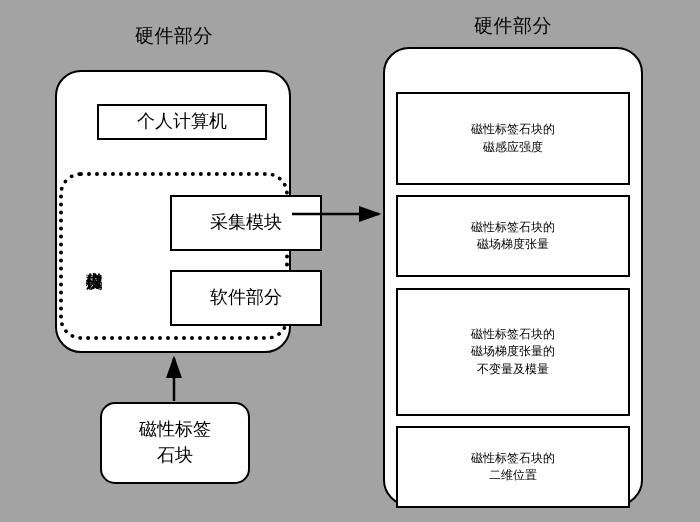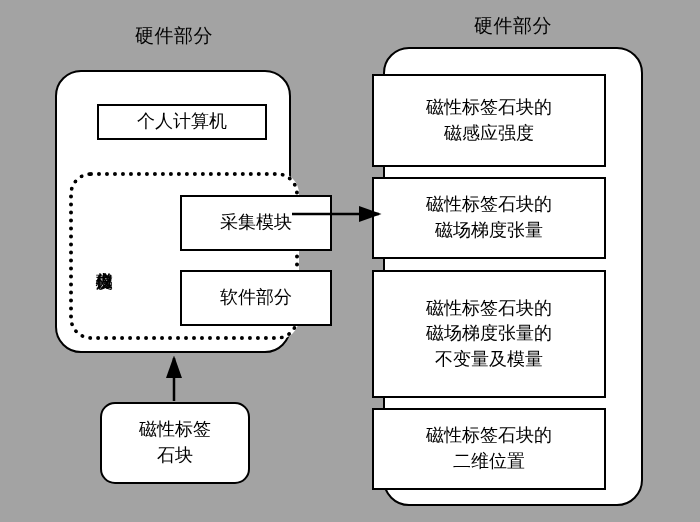--- a/index.html
+++ b/index.html
@@ -107,32 +107,33 @@
     text-align: center;
     font-size: 18px;
     line-height: 1.42;
     white-space: pre-line;
   }
   #stone-box { left: 100px; top: 402px; width: 150px; height: 82px; }
 
   
   .output-box {
     position: absolute;
-    left: 372px;
+    left: 396px;
     width: 234px;
     border: 2.5px solid #000;
     background: #ffffff;
     box-sizing: border-box;
     display: flex;
     align-items: center;
     justify-content: center;
     text-align: center;
-    font-size: 18px;
+    font-size: 12px;
     line-height: 1.42;
     white-space: pre-line;
+    margin-top: 18px;
   }
   #out-box-0 { top: 74px;  height: 93px; }
   #out-box-1 { top: 177px; height: 82px; }
   #out-box-2 { top: 270px; height: 128px; }
   #out-box-3 { top: 408px; height: 82px; }
 
   
   #connectors {
     position: absolute;
     left: 0;
@@ -148,21 +149,21 @@
 <div id="diagram">
 
   <div class="section-title" id="hardware-title">硬件部分</div>
 
   <div class="section-title" id="software-title">硬件部分</div>
 
   <div class="group-box" id="hardware-group">
 
     <div class="unit-box" id="pc-box" style="left:40px; top:32px;">个人计算机</div>
 
-    <div id="gradiometer-group" style="left:12px; top:100px;">
+    <div id="gradiometer-group" style="left:2px; top:100px;">
 
       <div id="gradiometer-label">磁力梯度仪</div>
 
       <div class="unit-box" id="daq-box">采集模块</div>
 
       <div class="unit-box" id="probe-box">软件部分</div>
     </div>
   </div>
 
   <div class="node-box" id="stone-box">磁性标签

